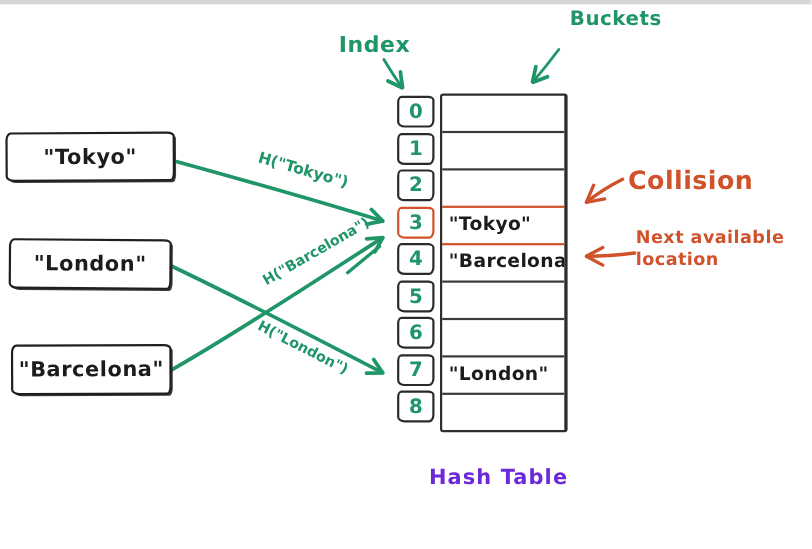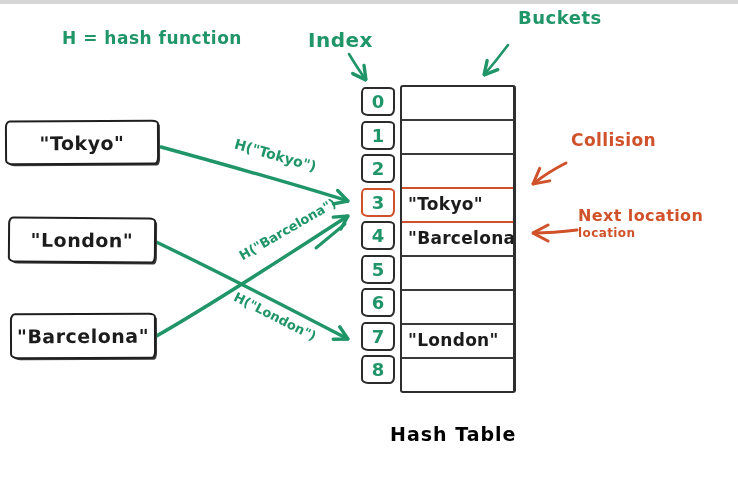--- a/index.html
+++ b/index.html
@@ -89,21 +89,21 @@
     line-height: 31px;
     padding-left: 6px;
     letter-spacing: 0.3px;
     white-space: nowrap;
     overflow: hidden;
   }
   .bucket-row:last-child { border-bottom: none; }
   .bucket-row.ob { border-bottom-color: #d0522a; border-bottom-width: 2.2px; }
   .caption {
     position: absolute;
-    color: #000000;
+    color: #6d28d9;
     font-weight: bold;
     letter-spacing: 1px;
     white-space: nowrap;
   }
 </style>
 </head>
 <body>
 
 <div class="canvas">
 
@@ -128,21 +128,20 @@
 
     <path d="M349,54 Q358,69 366,80" fill="none" stroke="#1f9568" stroke-width="2.6" stroke-linecap="round" marker-end="url(#ah-green)"></path>
 
     <path d="M508,45 Q496,61 484,75" fill="none" stroke="#1f9568" stroke-width="2.6" stroke-linecap="round" marker-end="url(#ah-green)"></path>
 
     <path d="M566,163 Q548,172 533,184" fill="none" stroke="#d0522a" stroke-width="3" stroke-linecap="round" marker-end="url(#ah-orange)"></path>
 
     <path d="M577,230 Q553,233 533,233" fill="none" stroke="#d0522a" stroke-width="3" stroke-linecap="round" marker-end="url(#ah-orange)"></path>
   </svg>
 
-  <div class="green-note" style="left:62px; top:28px; font-size:17px;">H = hash function</div>
   <div class="green-note" style="left:308px; top:28px; font-size:20px;">Index</div>
   <div class="green-note" style="left:486px; top:7px; font-size:18px;margin-left:32px;">Buckets</div>
 
   <div class="input-box" style="left:5px; top:120px; width:150px; height:41px; transform:rotate(-0.3deg);">
     <span>"Tokyo"</span>
   </div>
   <div class="input-box" style="left:8px; top:217px; width:144px; height:42px; transform:rotate(0.4deg);">
     <span>"London"</span>
   </div>
   <div class="input-box" style="left:10px; top:313px; width:142px; height:42px; transform:rotate(-0.2deg);">
@@ -170,19 +169,19 @@
     <div class="bucket-row"></div>
     <div class="bucket-row ob"></div>
     <div class="bucket-row ob">"Tokyo"</div>
     <div class="bucket-row">"Barcelona"</div>
     <div class="bucket-row"></div>
     <div class="bucket-row"></div>
     <div class="bucket-row">"London"</div>
     <div class="bucket-row"></div>
   </div>
 
-  <div class="orange-note" style="left:571px; top:130px; font-size:17px;">Collision</div>
-  <div class="orange-note" style="left:578px; top:206px; font-size:16px;">Next location</div>
-  <div class="orange-note" style="left:578px; top:226px; font-size:12px;text-align:right;">location</div>
+  <div class="orange-note" style="left:571px; top:152px; font-size:23px;">Collision</div>
+  <div class="orange-note" style="left:578px; top:206px; font-size:16px;">Next available</div>
+  <div class="orange-note" style="left:578px; top:226px; font-size:16px;text-align:right;">location</div>
 
   <div class="caption" style="left:390px; top:423px; font-size:19px;">Hash Table</div>
 
 </div>
 
 </body></html>

